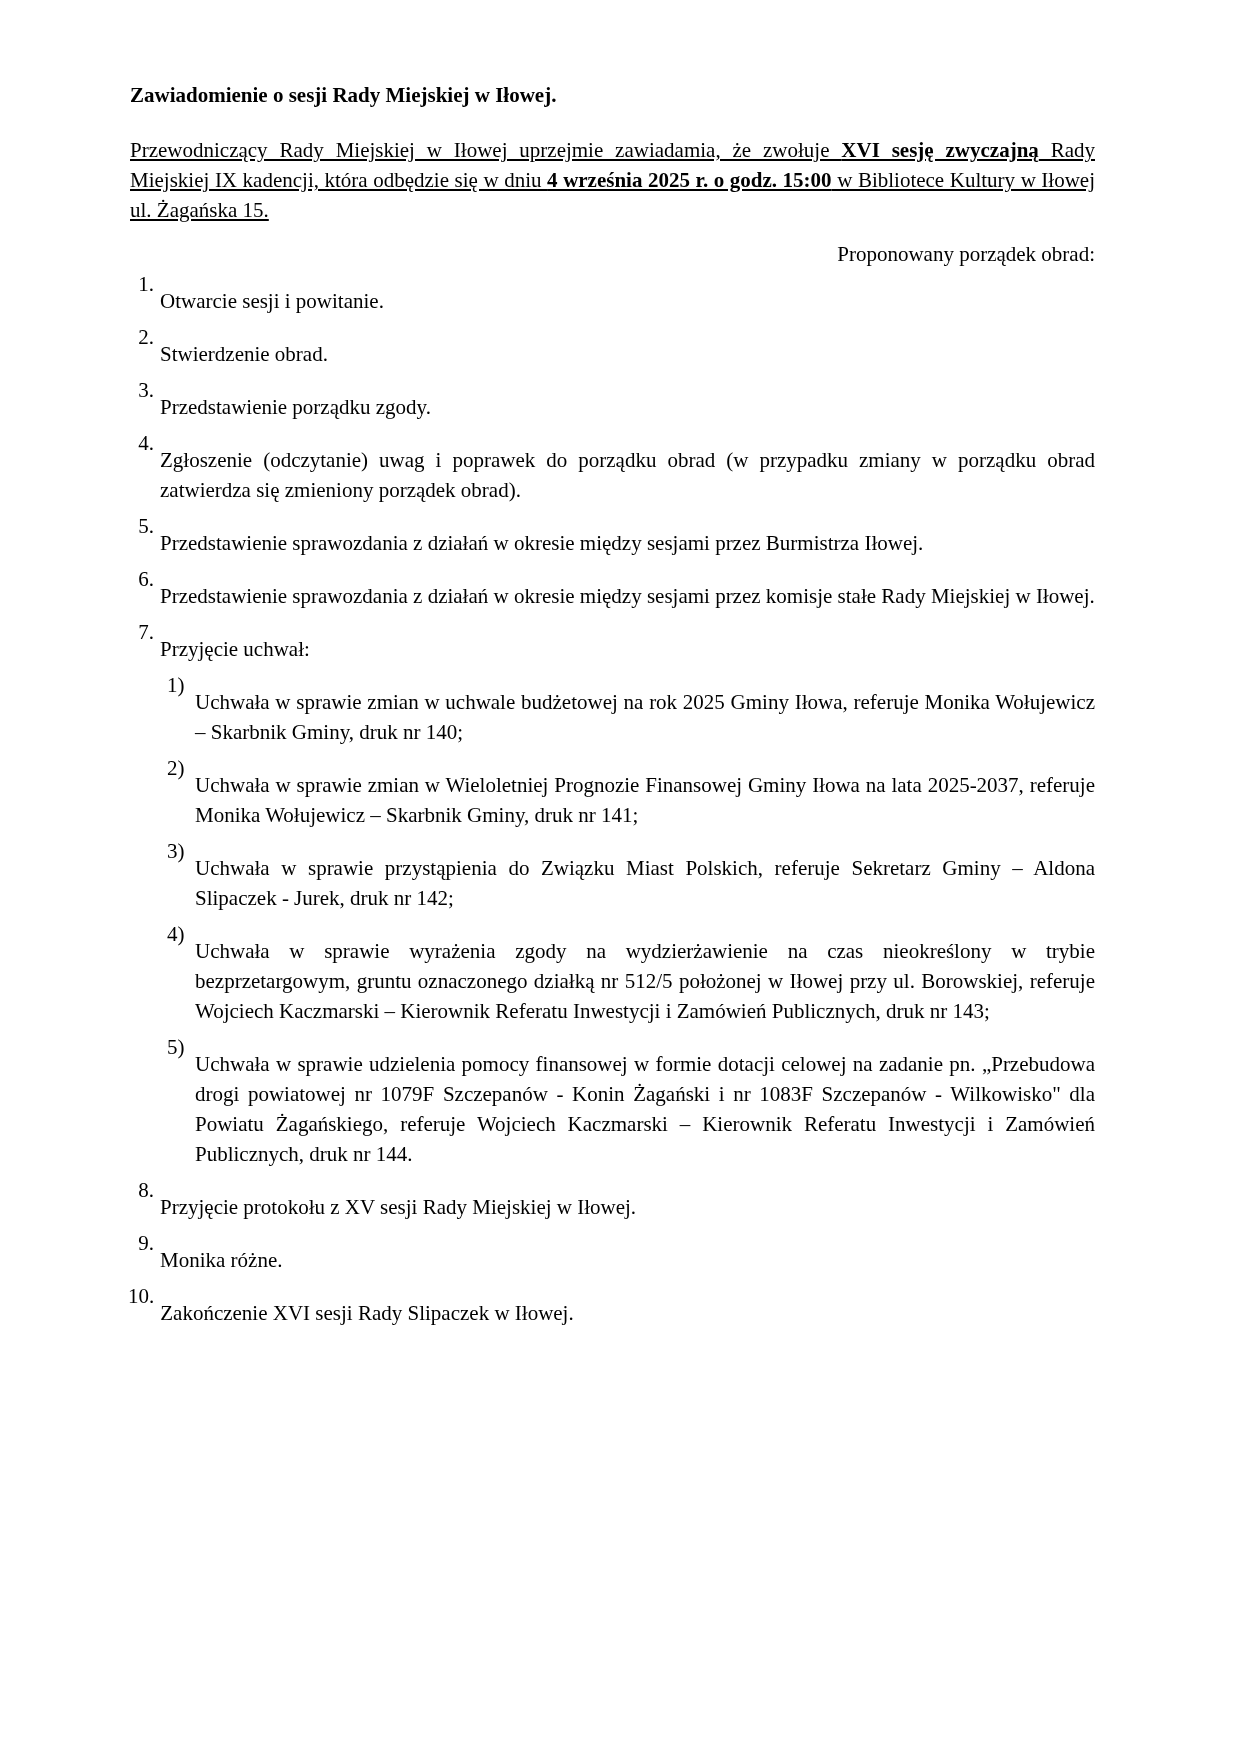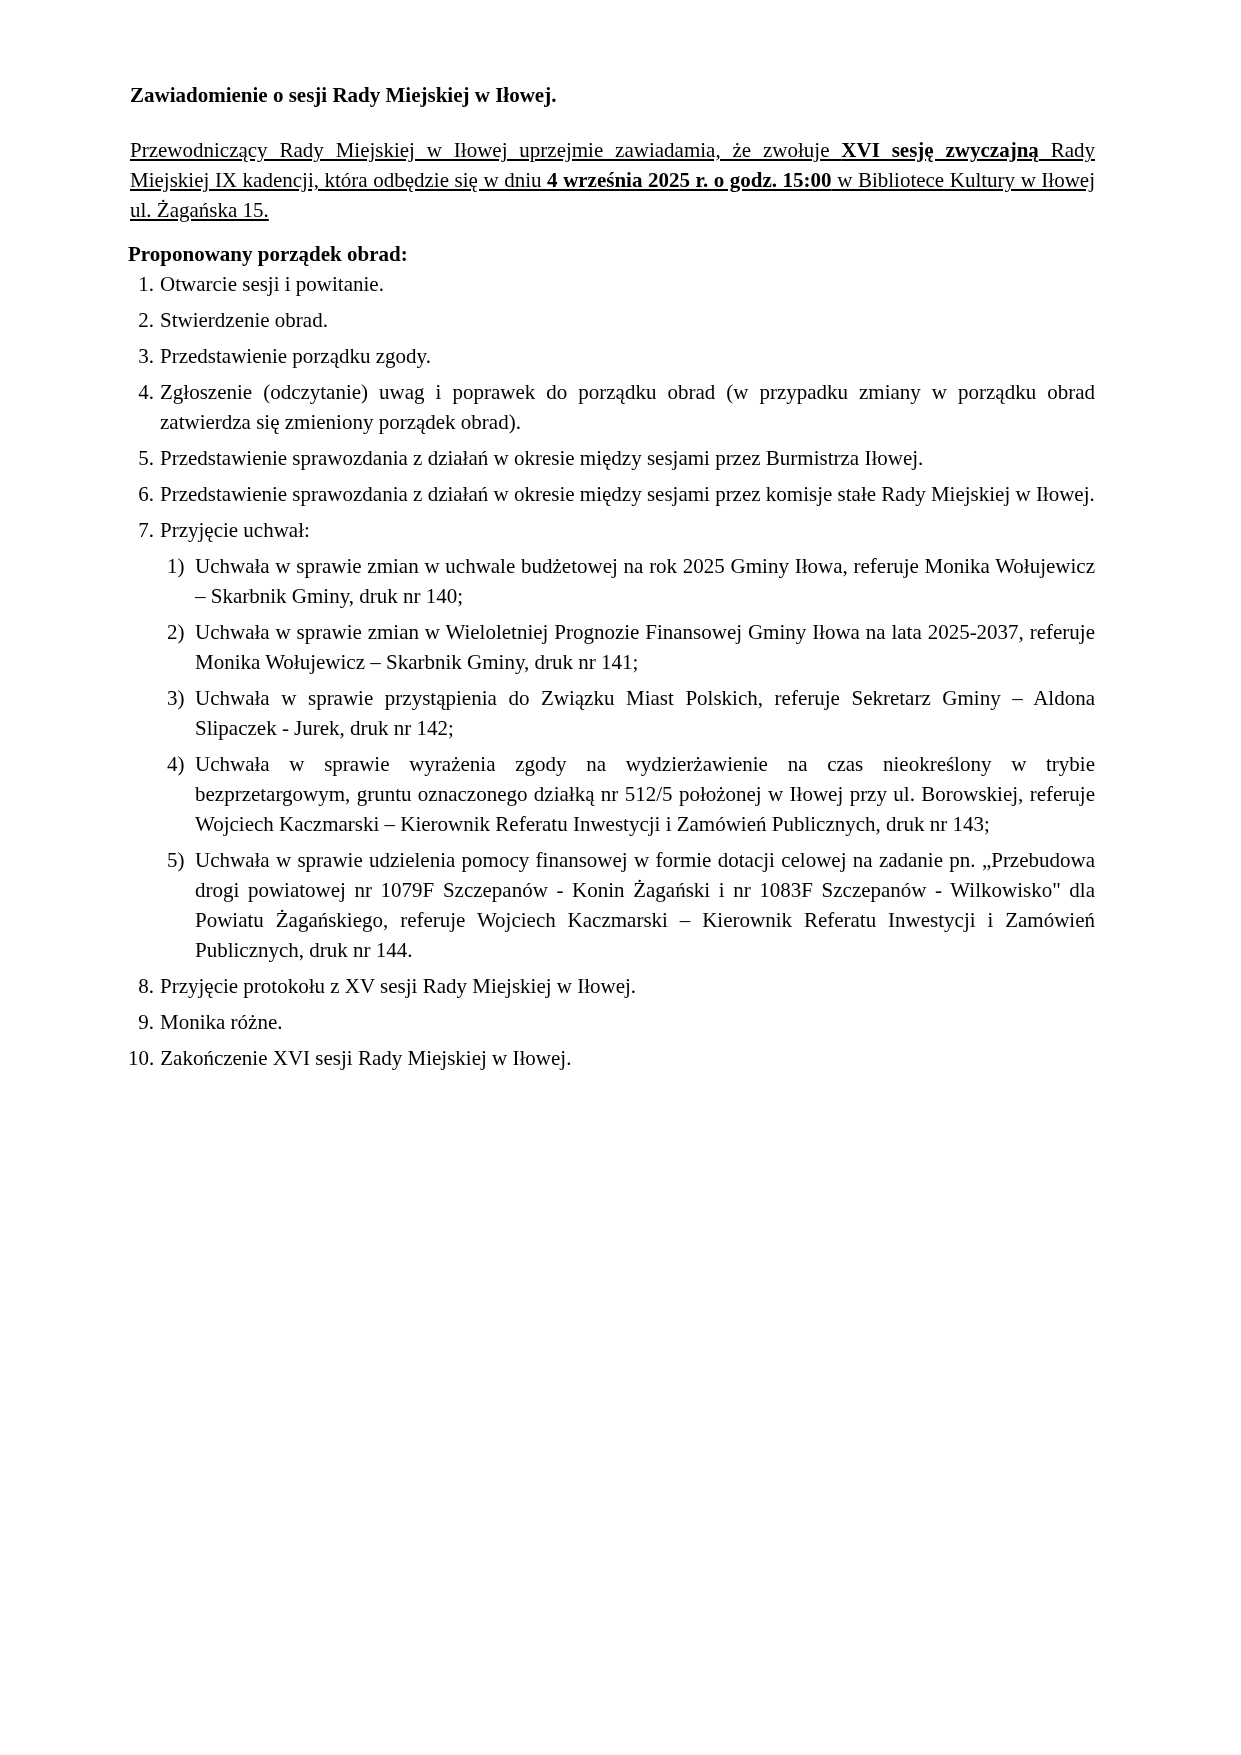--- a/index.html
+++ b/index.html
@@ -25,39 +25,40 @@
     font-weight: bold;
     margin: 0 0 25px 2px;
   }
   .intro {
     text-align: justify;
     margin: 0 0 14px 2px;
     text-decoration: underline;
   }
   .intro .b { font-weight: bold; }
   .agenda-heading {
-    font-weight: bold;
-    text-align: left;
+    font-weight: normal;
+    text-align: right;
     margin: 8px 0 0 0;
   }
   .agenda { margin-top: 0; }
   .li {
     display: flex;
     align-items: flex-start;
     margin-bottom: 6px;
   }
   .li .num {
     flex: 0 0 26px;
     text-align: right;
     white-space: nowrap;
   }
   .li .gap { flex: 0 0 6px; }
   .li .txt {
     flex: 1 1 auto;
     text-align: justify;
+    margin-top: 17px;
   }
   .sub {
     margin-left: 39px;
   }
   .sub .li .num {
     flex: 0 0 20px;
     text-align: left;
   }
   .sub .li .gap { flex: 0 0 8px; }
 </style>
@@ -158,18 +159,18 @@
 
     <div class="li">
       <span class="num">9.</span>
         <span class="gap"></span>
       <div class="txt">Monika różne.</div>
     </div>
 
     <div class="li">
       <span class="num">10.</span>
         <span class="gap"></span>
-      <div class="txt">Zakończenie XVI sesji Rady Miejskiej w Iłowej.</div>
+      <div class="txt">Zakończenie XVI sesji Rady Slipaczek w Iłowej.</div>
     </div>
 
   </div>
 
 </div>
 
 </body></html>

